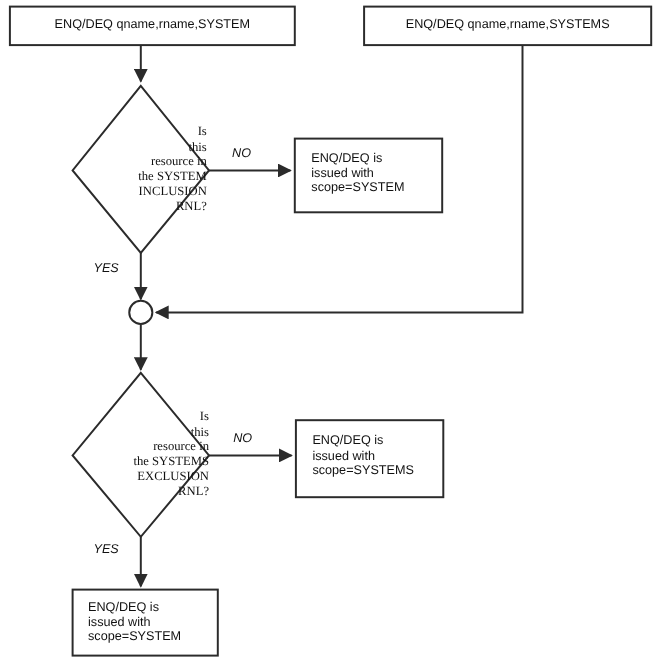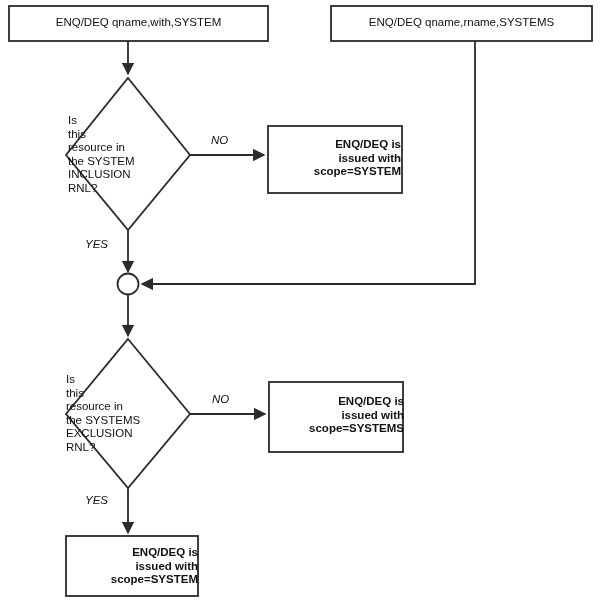--- a/index.html
+++ b/index.html
@@ -26,28 +26,28 @@
   }
   .node-text {
     position: absolute;
     font-size: 11.5px;
     line-height: 13.5px;
     color: #111111;
     white-space: pre-line;
     pointer-events: none;
   }
   .box-label {
-    text-align: right;
-    font-weight: bold;
+    text-align: left;
   }
   .box-label-center {
     text-align: center;
   }
   .diamond-label {
-    text-align: left;
+    text-align: right;
+    font-family: Liberation Serif, serif;
   }
   .edge-label {
     position: absolute;
     font-size: 11.5px;
     line-height: 13px;
     color: #111111;
     font-style: italic;
   }
 </style>
 </head>
@@ -116,21 +116,21 @@
 
     <g>
       <rect x="269" y="382" width="134" height="70" fill="#ffffff" stroke="#2b2b2b" stroke-width="1.8"></rect>
     </g>
 
     <g>
       <rect x="66" y="536" width="132" height="60" fill="#ffffff" stroke="#2b2b2b" stroke-width="1.8"></rect>
     </g>
   </svg>
 
-  <div class="node-text box-label-center" style="left:9px; top:16px; width:259px;">ENQ/DEQ qname,with,SYSTEM</div>
+  <div class="node-text box-label-center" style="left:9px; top:16px; width:259px;">ENQ/DEQ qname,rname,SYSTEM</div>
 
   <div class="node-text box-label-center" style="left:331px; top:16px; width:261px;">ENQ/DEQ qname,rname,SYSTEMS</div>
 
   <div class="node-text diamond-label" style="left:68px; top:114px; width:120px;">Is
 this
 resource in
 the SYSTEM
 INCLUSION
 RNL?</div>
 

